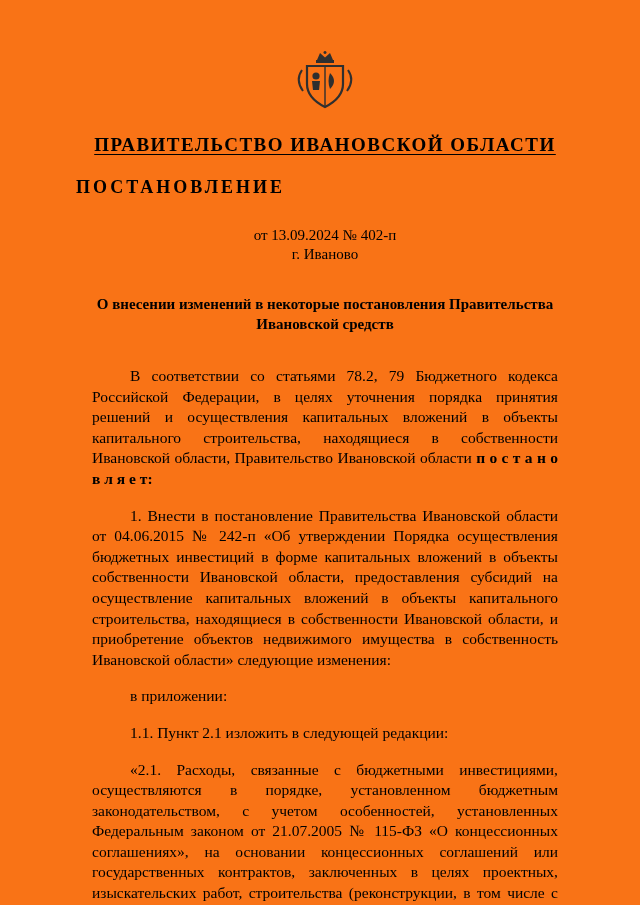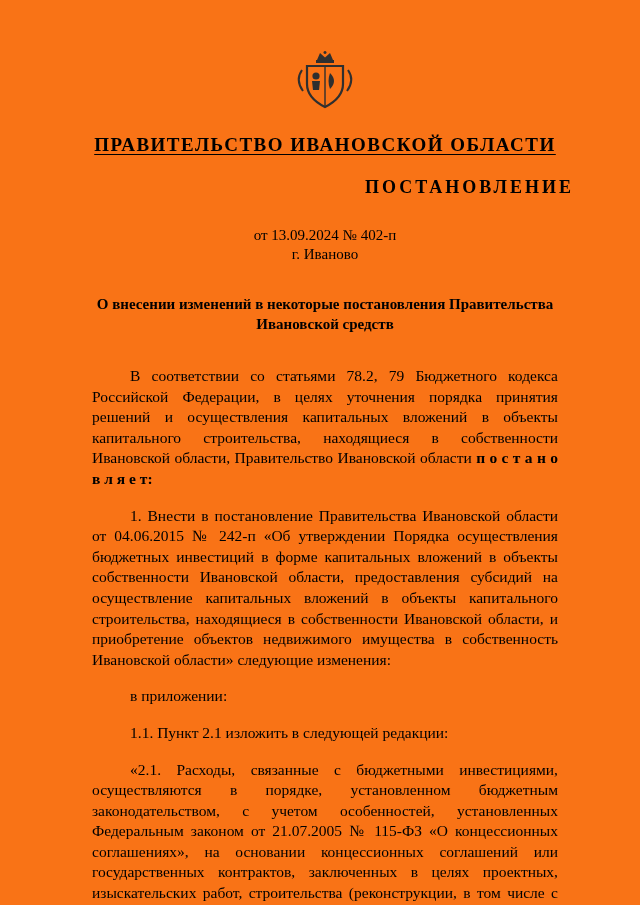--- a/index.html
+++ b/index.html
@@ -22,21 +22,21 @@
     margin:10px 0 0 0;
     text-align:center;
     font-size:19px;
     font-weight:bold;
     letter-spacing:1.5px;
     text-decoration:underline;
     text-underline-offset:3px;
   }
   .doc-type{
     margin:21px 0 0 0;
-    text-align:right;
+    text-align:left;
     font-size:18px;
     font-weight:bold;
     letter-spacing:3px;
   }
   .meta{
     margin-top:28px;
     text-align:center;
     font-size:15px;
     line-height:19px;
   }

